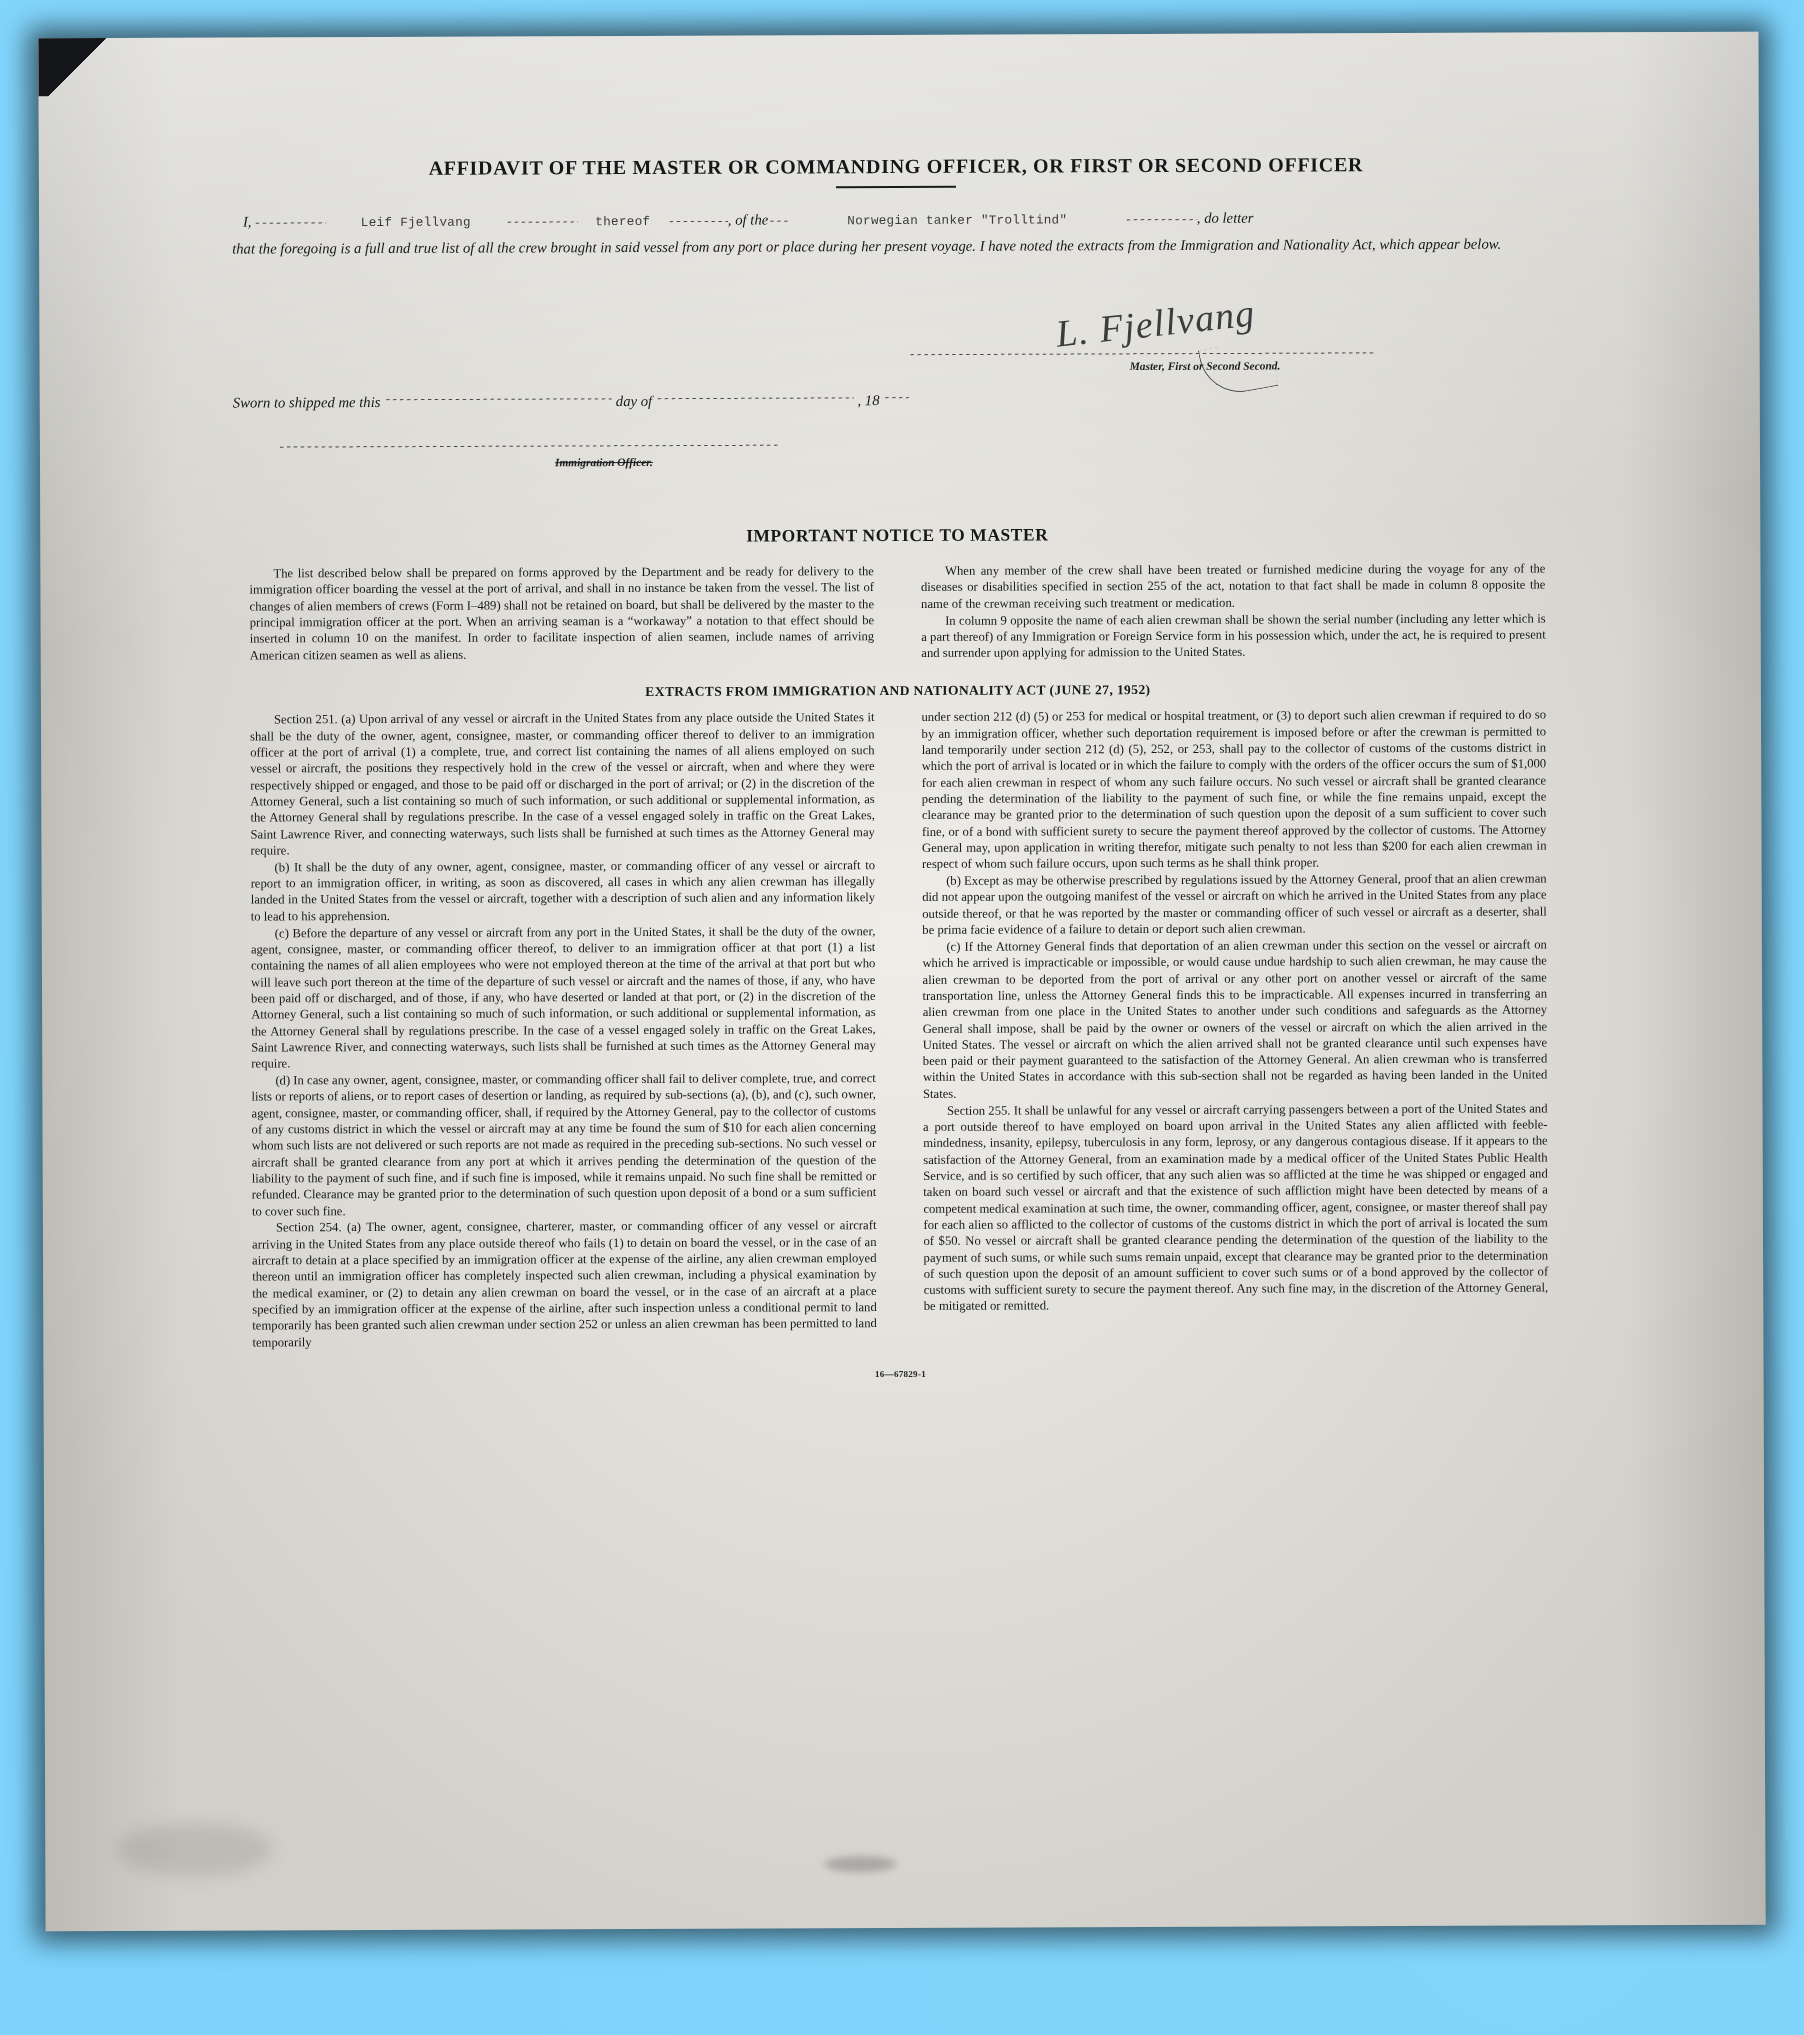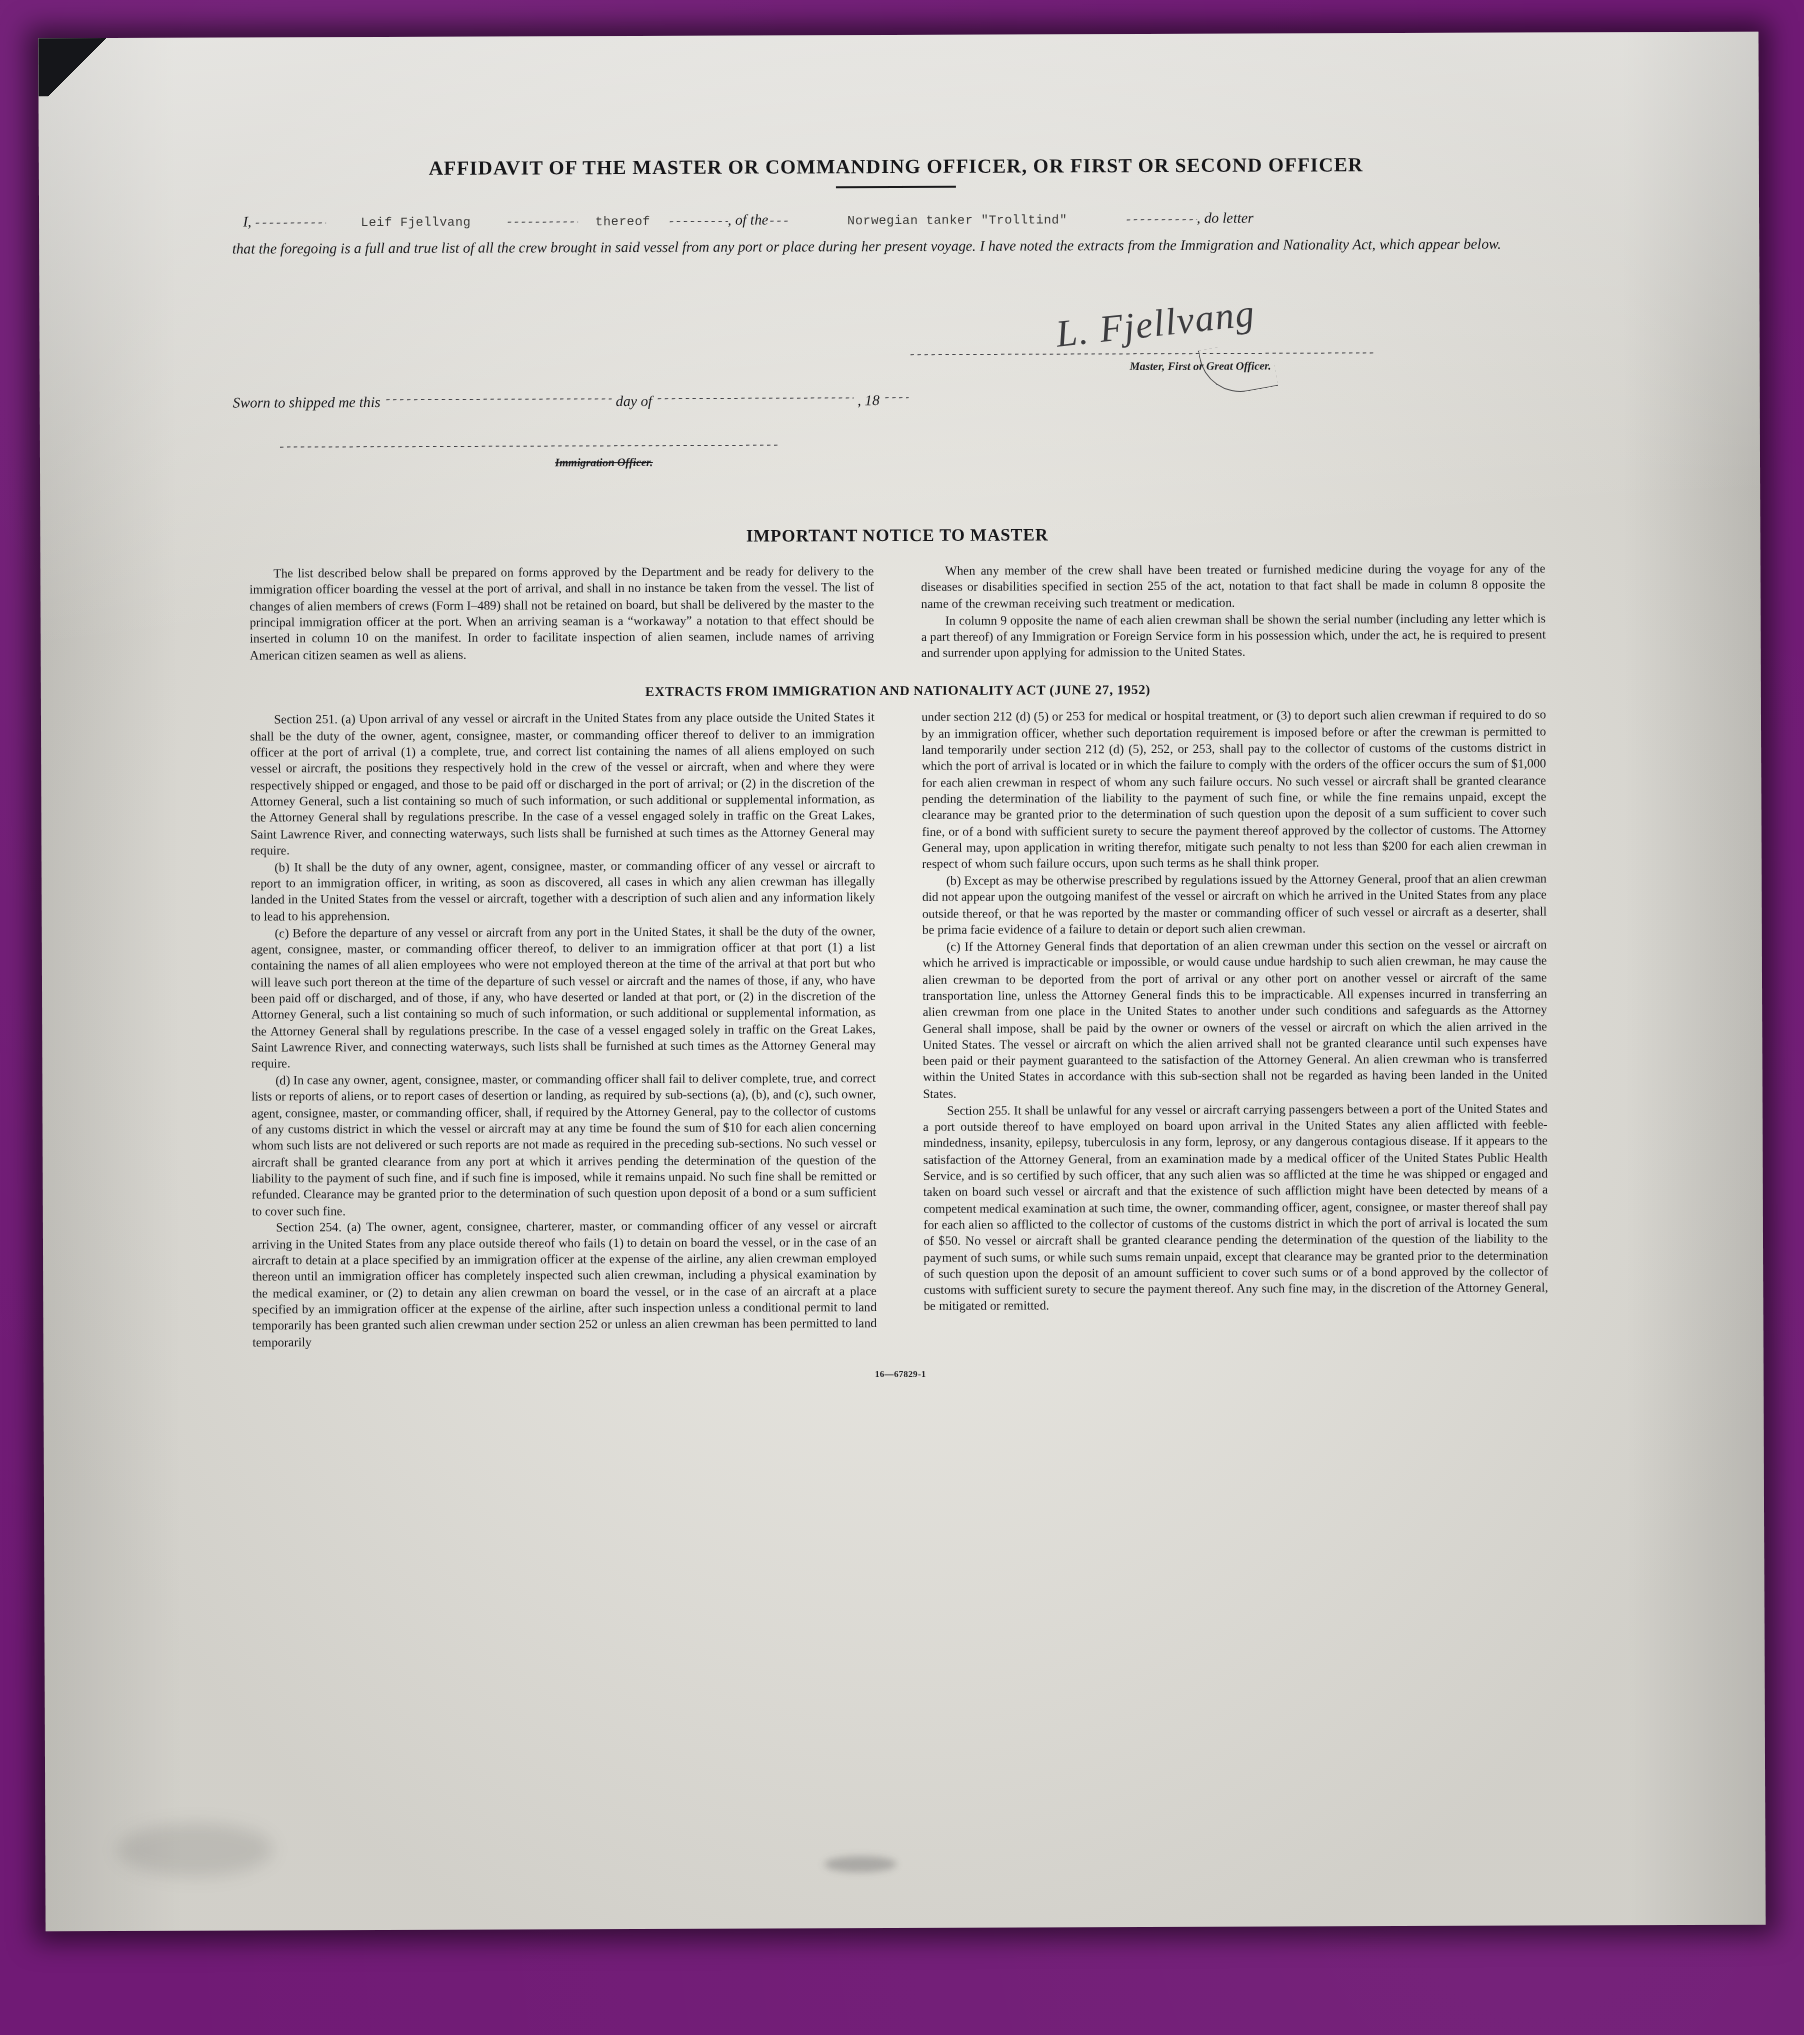--- a/index.html
+++ b/index.html
@@ -12,21 +12,21 @@
     height: 2035px;
     position: relative;
     overflow: hidden;
     font-family: "Liberation Serif", serif;
   }
 
   
   .film {
     position: absolute;
     inset: 0;
-    background: #701a75;
+    background: #7dd3fc;
   }
   .film-grain {
     position: absolute;
     inset: 0;
     background:
       radial-gradient(ellipse at 20% 10%, rgba(255,255,255,0.05), rgba(0,0,0,0) 60%),
       radial-gradient(ellipse at 85% 90%, rgba(255,255,255,0.04), rgba(0,0,0,0) 65%);
     pointer-events: none;
   }
 
@@ -308,21 +308,21 @@
           <span class="dashline" style="width:72px;">----------------</span>
           <span>, do letter</span>
         </div>
         <div class="aff-body">that the foregoing is a full and true list of all the crew brought in said vessel from any port or place during her present voyage.  I have noted the extracts from the Immigration and Nationality Act, which appear below.</div>
       </div>
 
       <div class="sig-area">
         <div class="signature">L. Fjellvang</div>
         <div class="sig-flourish"></div>
         <div class="sig-rule">-------------------------------------------------------------------------</div>
-        <div class="sig-caption">Master, First or Great Officer.</div>
+        <div class="sig-caption">Master, First or Second Second.</div>
       </div>
 
       <div class="sworn">
         <span>Sworn to shipped me this</span>
         <span class="dashline" style="width:228px;">-----------------------------------------------</span>
         <span>day of</span>
         <span class="dashline" style="width:198px;">-----------------------------------------</span>
         <span>, 18</span>
         <span class="dashline" style="width:26px;">-----</span>
       </div>

